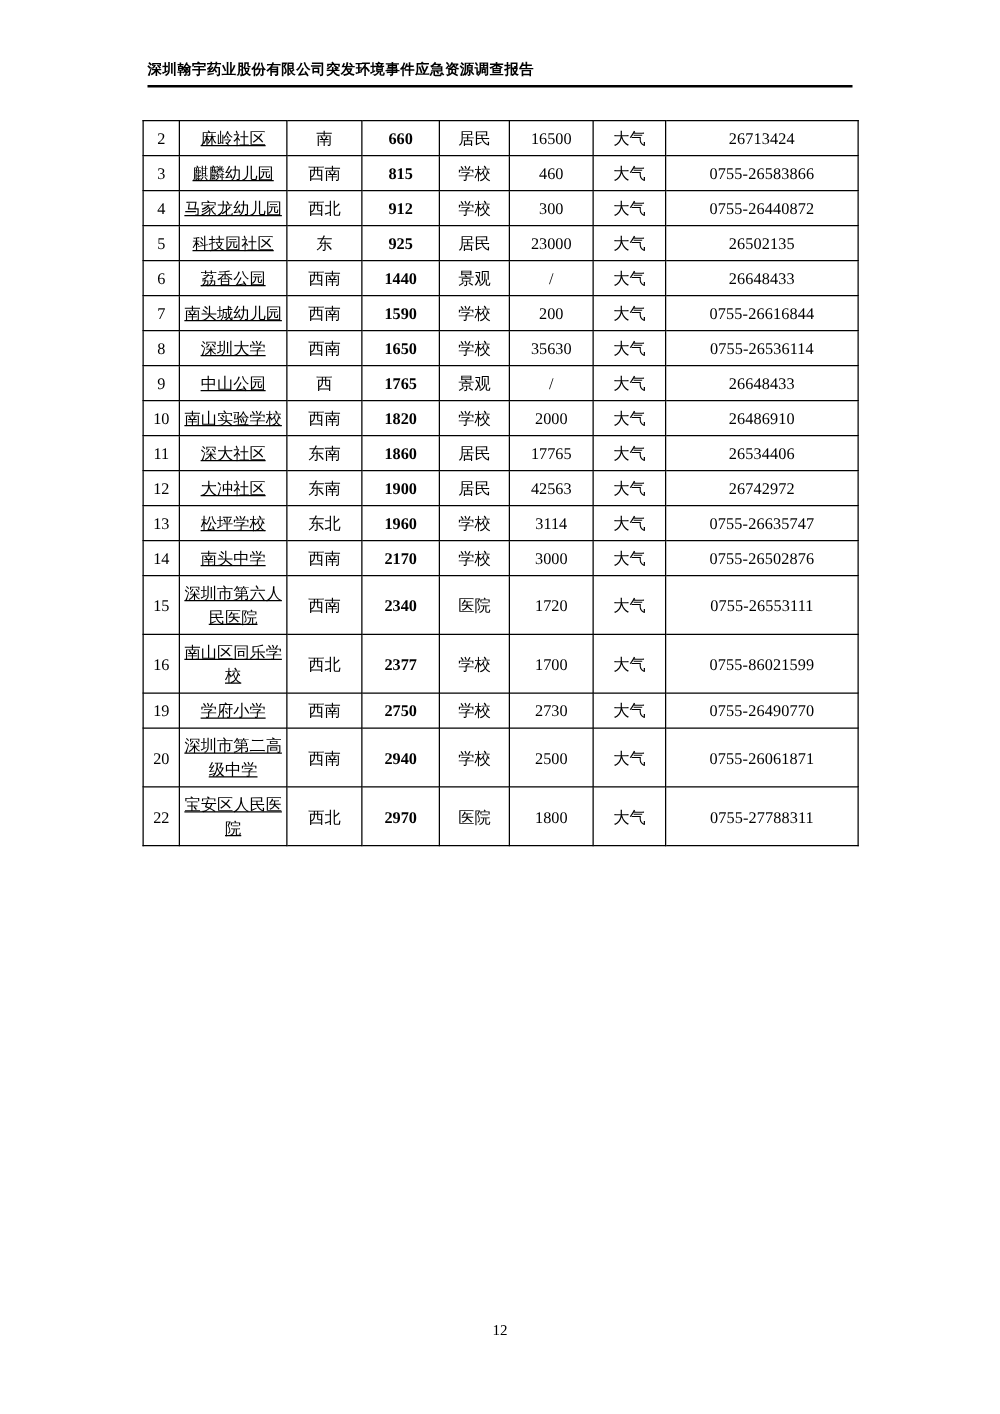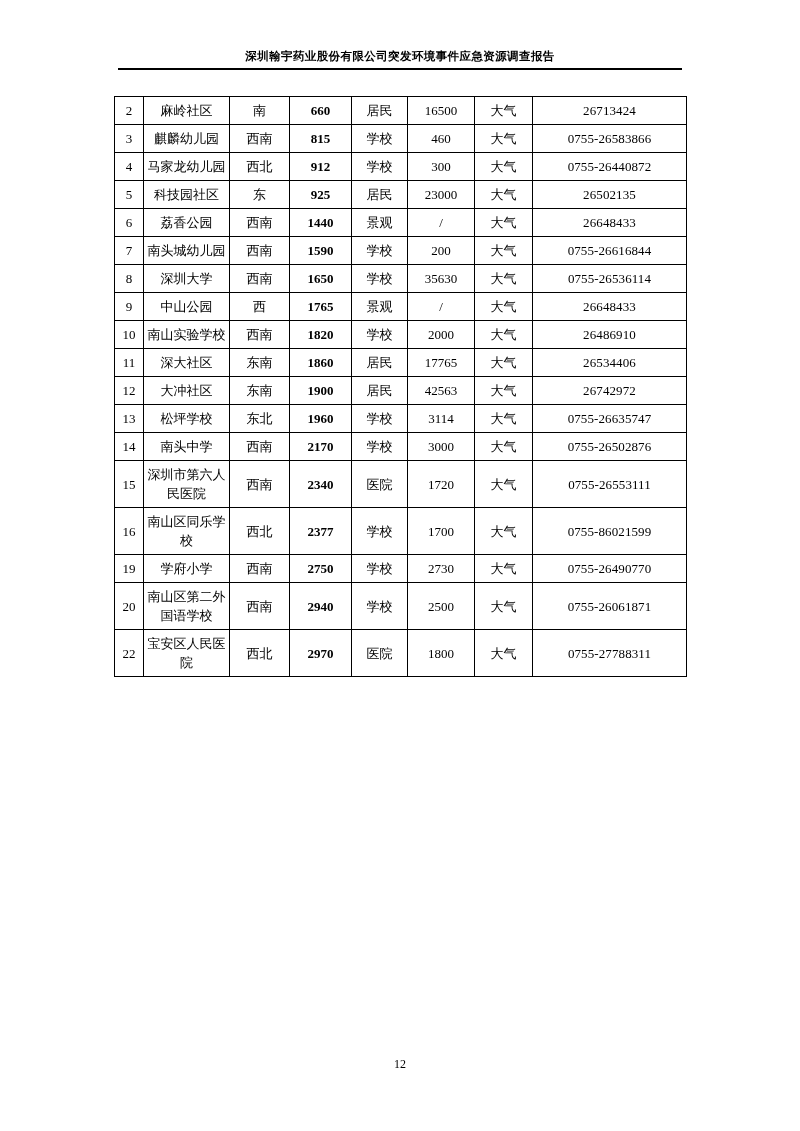--- a/index.html
+++ b/index.html
@@ -25,21 +25,21 @@
   }
 
   
   .header-block {
     position: absolute;
     left: 118px;
     top: 48px;
     width: 564px;
   }
   .header-title {
-    text-align: center;
+    text-align: left;
     font-size: 11.5px;
     font-weight: bold;
     letter-spacing: 0.4px;
     line-height: 16px;
     white-space: nowrap;
   }
   .header-rule {
     margin-top: 4px;
     height: 0;
     border-top: 2.2px solid #000000;
@@ -72,21 +72,21 @@
   col.c-idx    { width: 29px; }
   col.c-name   { width: 86px; }
   col.c-dir    { width: 60px; }
   col.c-dist   { width: 62px; }
   col.c-type   { width: 56px; }
   col.c-pop    { width: 67px; }
   col.c-medium { width: 58px; }
   col.c-phone  { width: 154px; }
 
   td.cell-idx    { font-size: 12.5px; }
-  td.cell-name   { font-size: 13px; }
+  td.cell-name   { font-size: 13px; text-decoration: underline; }
   td.cell-dist   { font-size: 12.5px; font-weight: bold; }
   td.cell-pop    { font-size: 12.5px; margin-top: 28px; }
   td.cell-phone  { font-size: 12.5px; letter-spacing: 0.1px; }
 
   
   .page-number {
     position: absolute;
     left: 0;
     top: 1057px;
     width: 800px;
@@ -273,21 +273,21 @@
             <td class="cell-name">学府小学</td>
             <td class="cell-dir">西南</td>
             <td class="cell-dist">2750</td>
             <td class="cell-type">学校</td>
             <td class="cell-pop">2730</td>
             <td class="cell-medium">大气</td>
             <td class="cell-phone">0755-26490770</td>
           </tr>
           <tr>
             <td class="cell-idx">20</td>
-            <td class="cell-name">南山区第二外国语学校</td>
+            <td class="cell-name">深圳市第二高级中学</td>
             <td class="cell-dir">西南</td>
             <td class="cell-dist">2940</td>
             <td class="cell-type">学校</td>
             <td class="cell-pop">2500</td>
             <td class="cell-medium">大气</td>
             <td class="cell-phone">0755-26061871</td>
           </tr>
           <tr>
             <td class="cell-idx">22</td>
             <td class="cell-name">宝安区人民医院</td>

